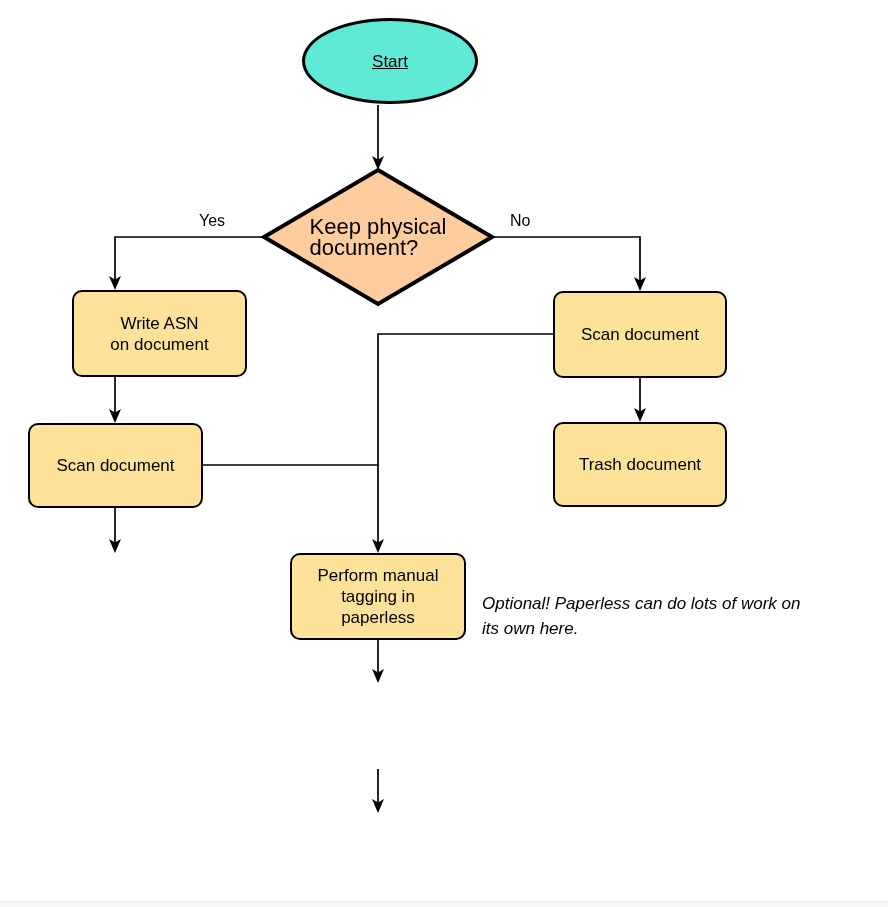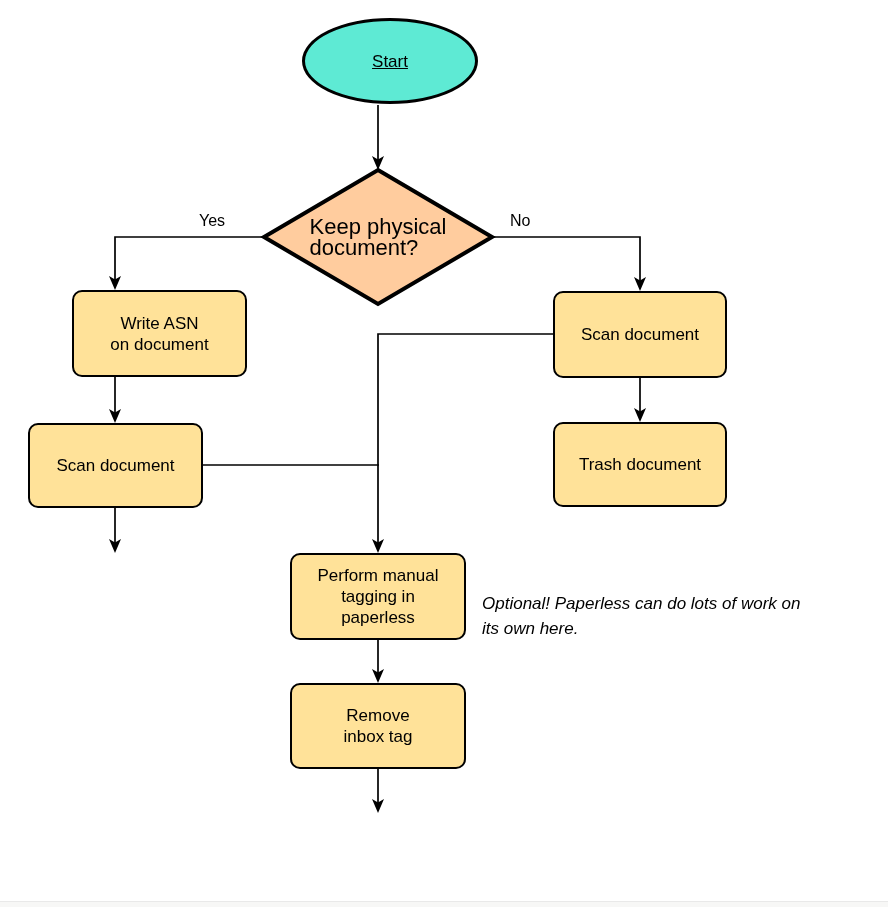--- a/index.html
+++ b/index.html
@@ -135,22 +135,20 @@
 
 
   <div class="node rect" style="left: 553px; top: 291px; width: 174px; height: 87px; background: rgb(255, 226, 153);">Scan document</div>
 
   <div class="node rect" style="left: 290px; top: 553px; width: 176px; height: 87px; background: rgb(255, 226, 153);">Perform manual
 tagging in
 paperless</div>
 
   <div class="node rect" style="left: 553px; top: 422px; width: 174px; height: 85px; background: rgb(255, 226, 153);">Trash document</div>
 
-  <div class="node rect" style="left: 290px; top: 683px; width: 176px; height: 86px; background: rgb(255, 226, 153);">Remove
-inbox tag</div>
 
 
   <div class="annotation">Optional! Paperless can do lots of work on
 its own here.</div>
 
   <div class="bottom-strip"></div>
 
 </div>
 
 </body></html>

